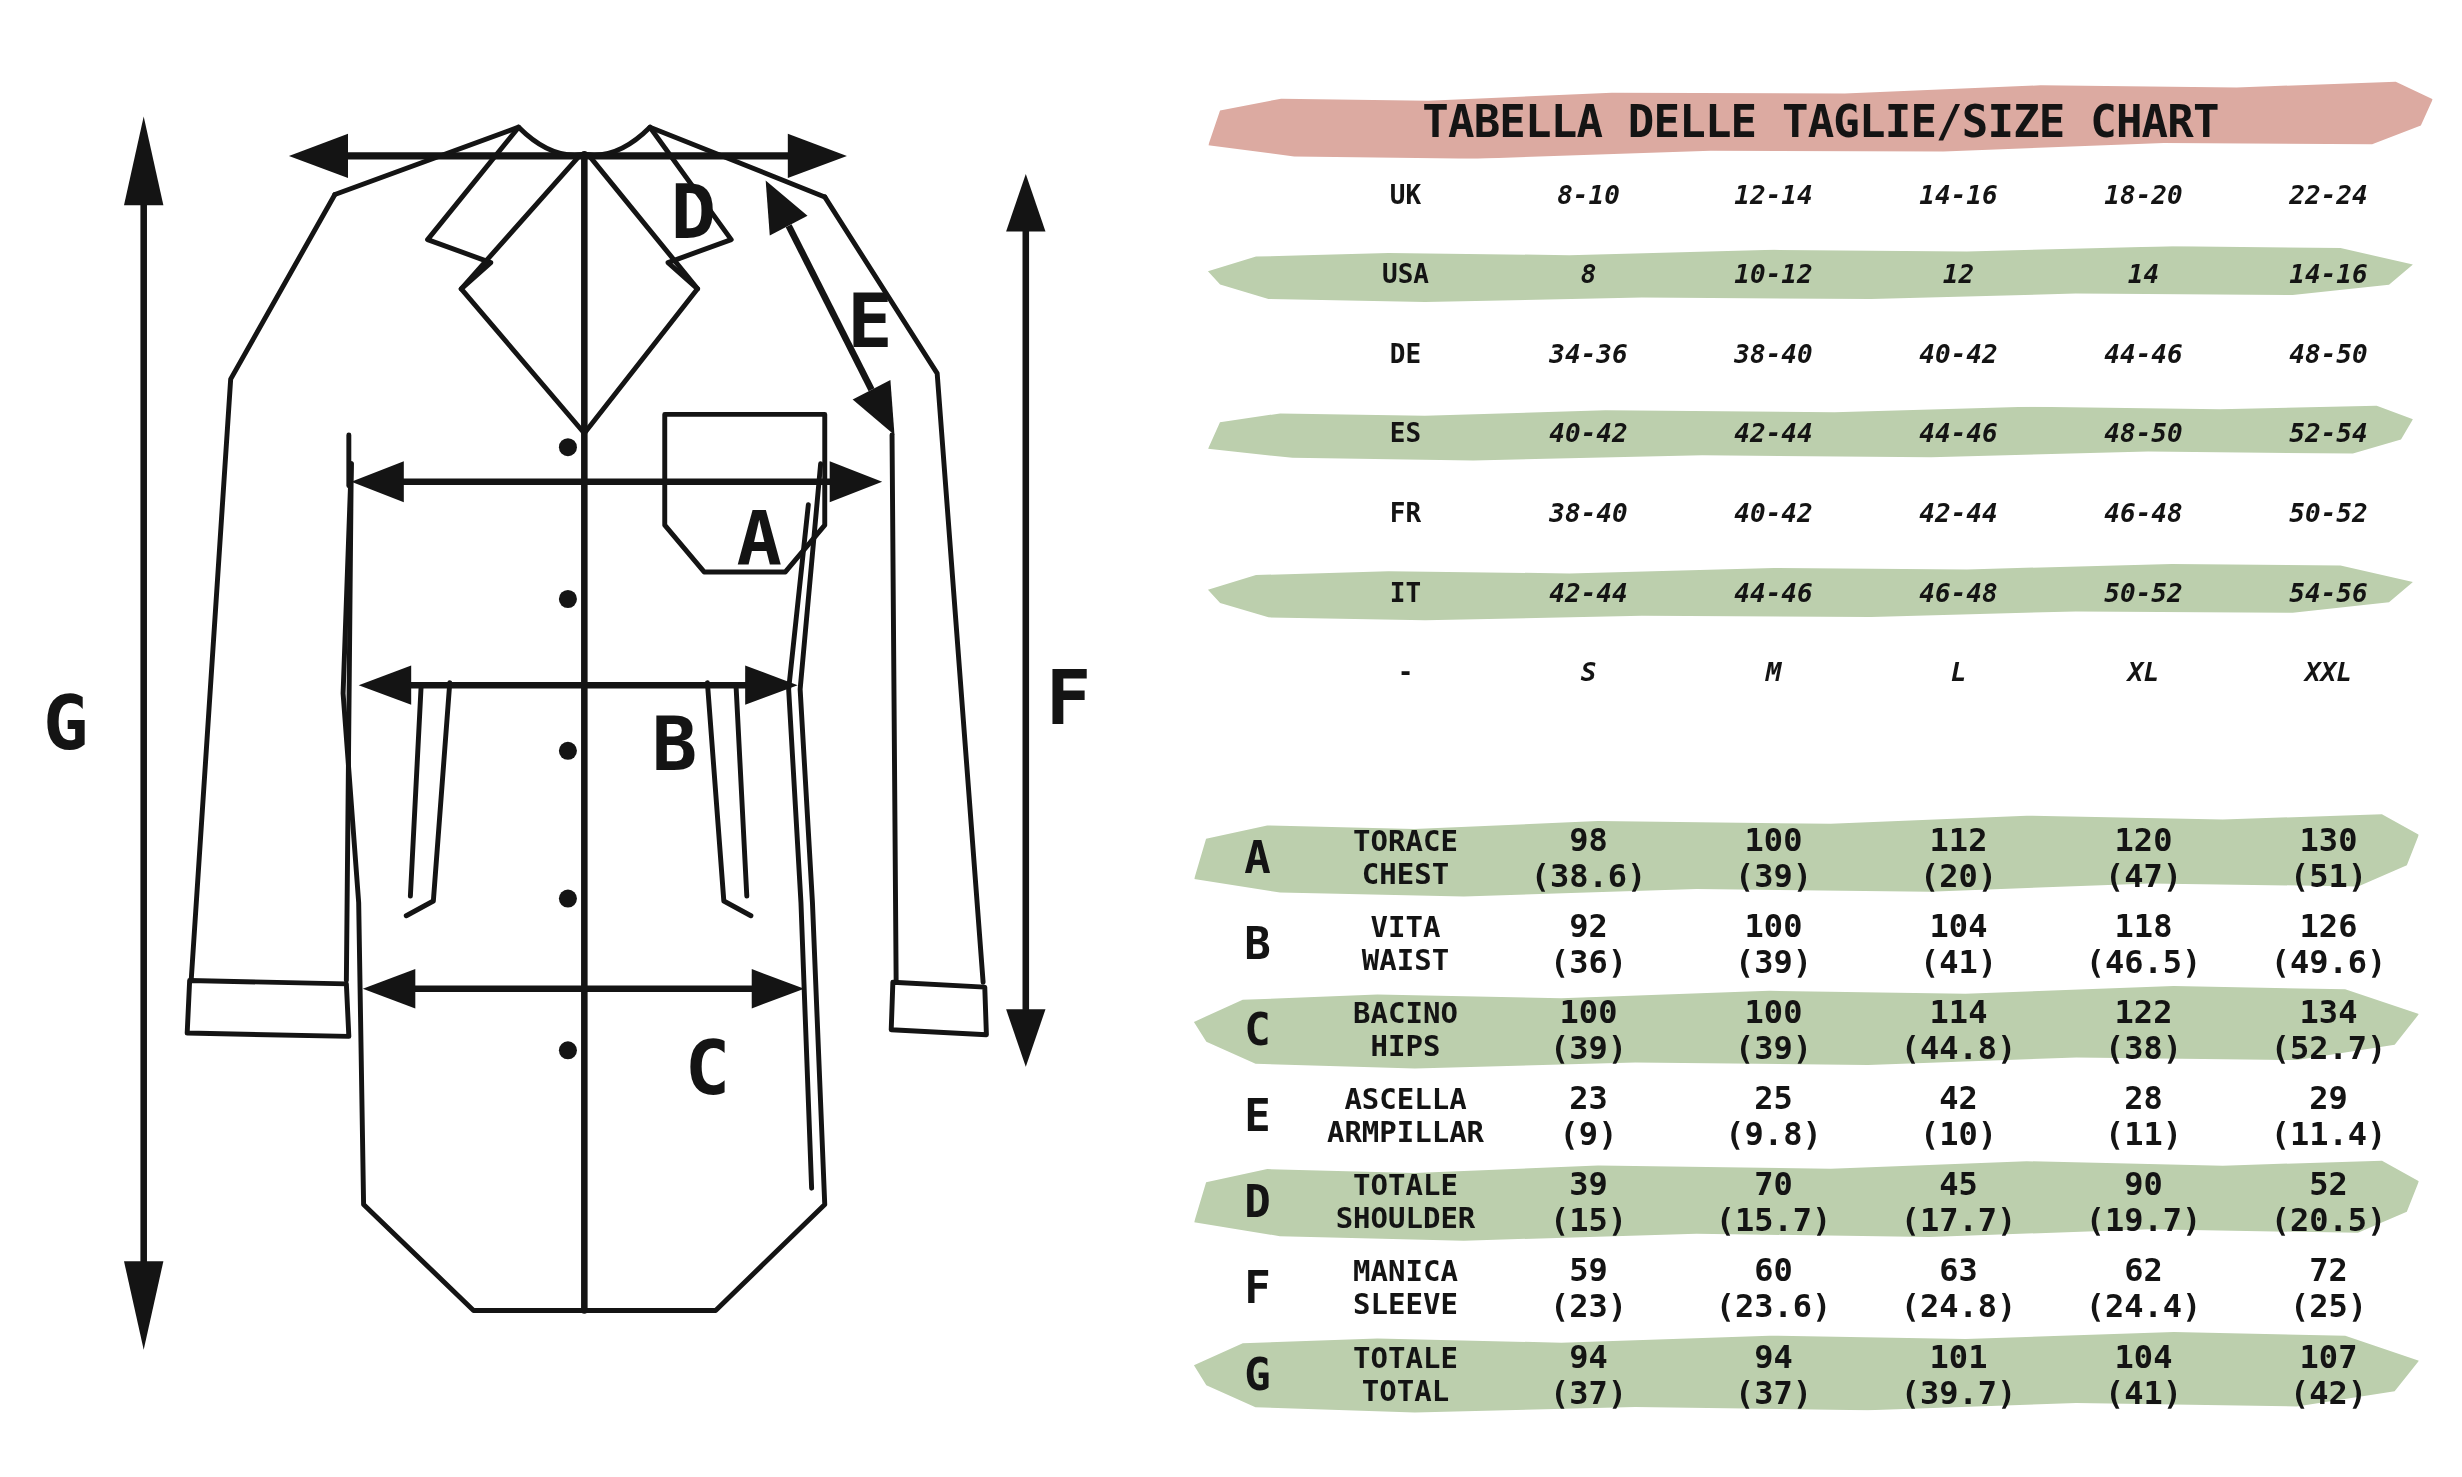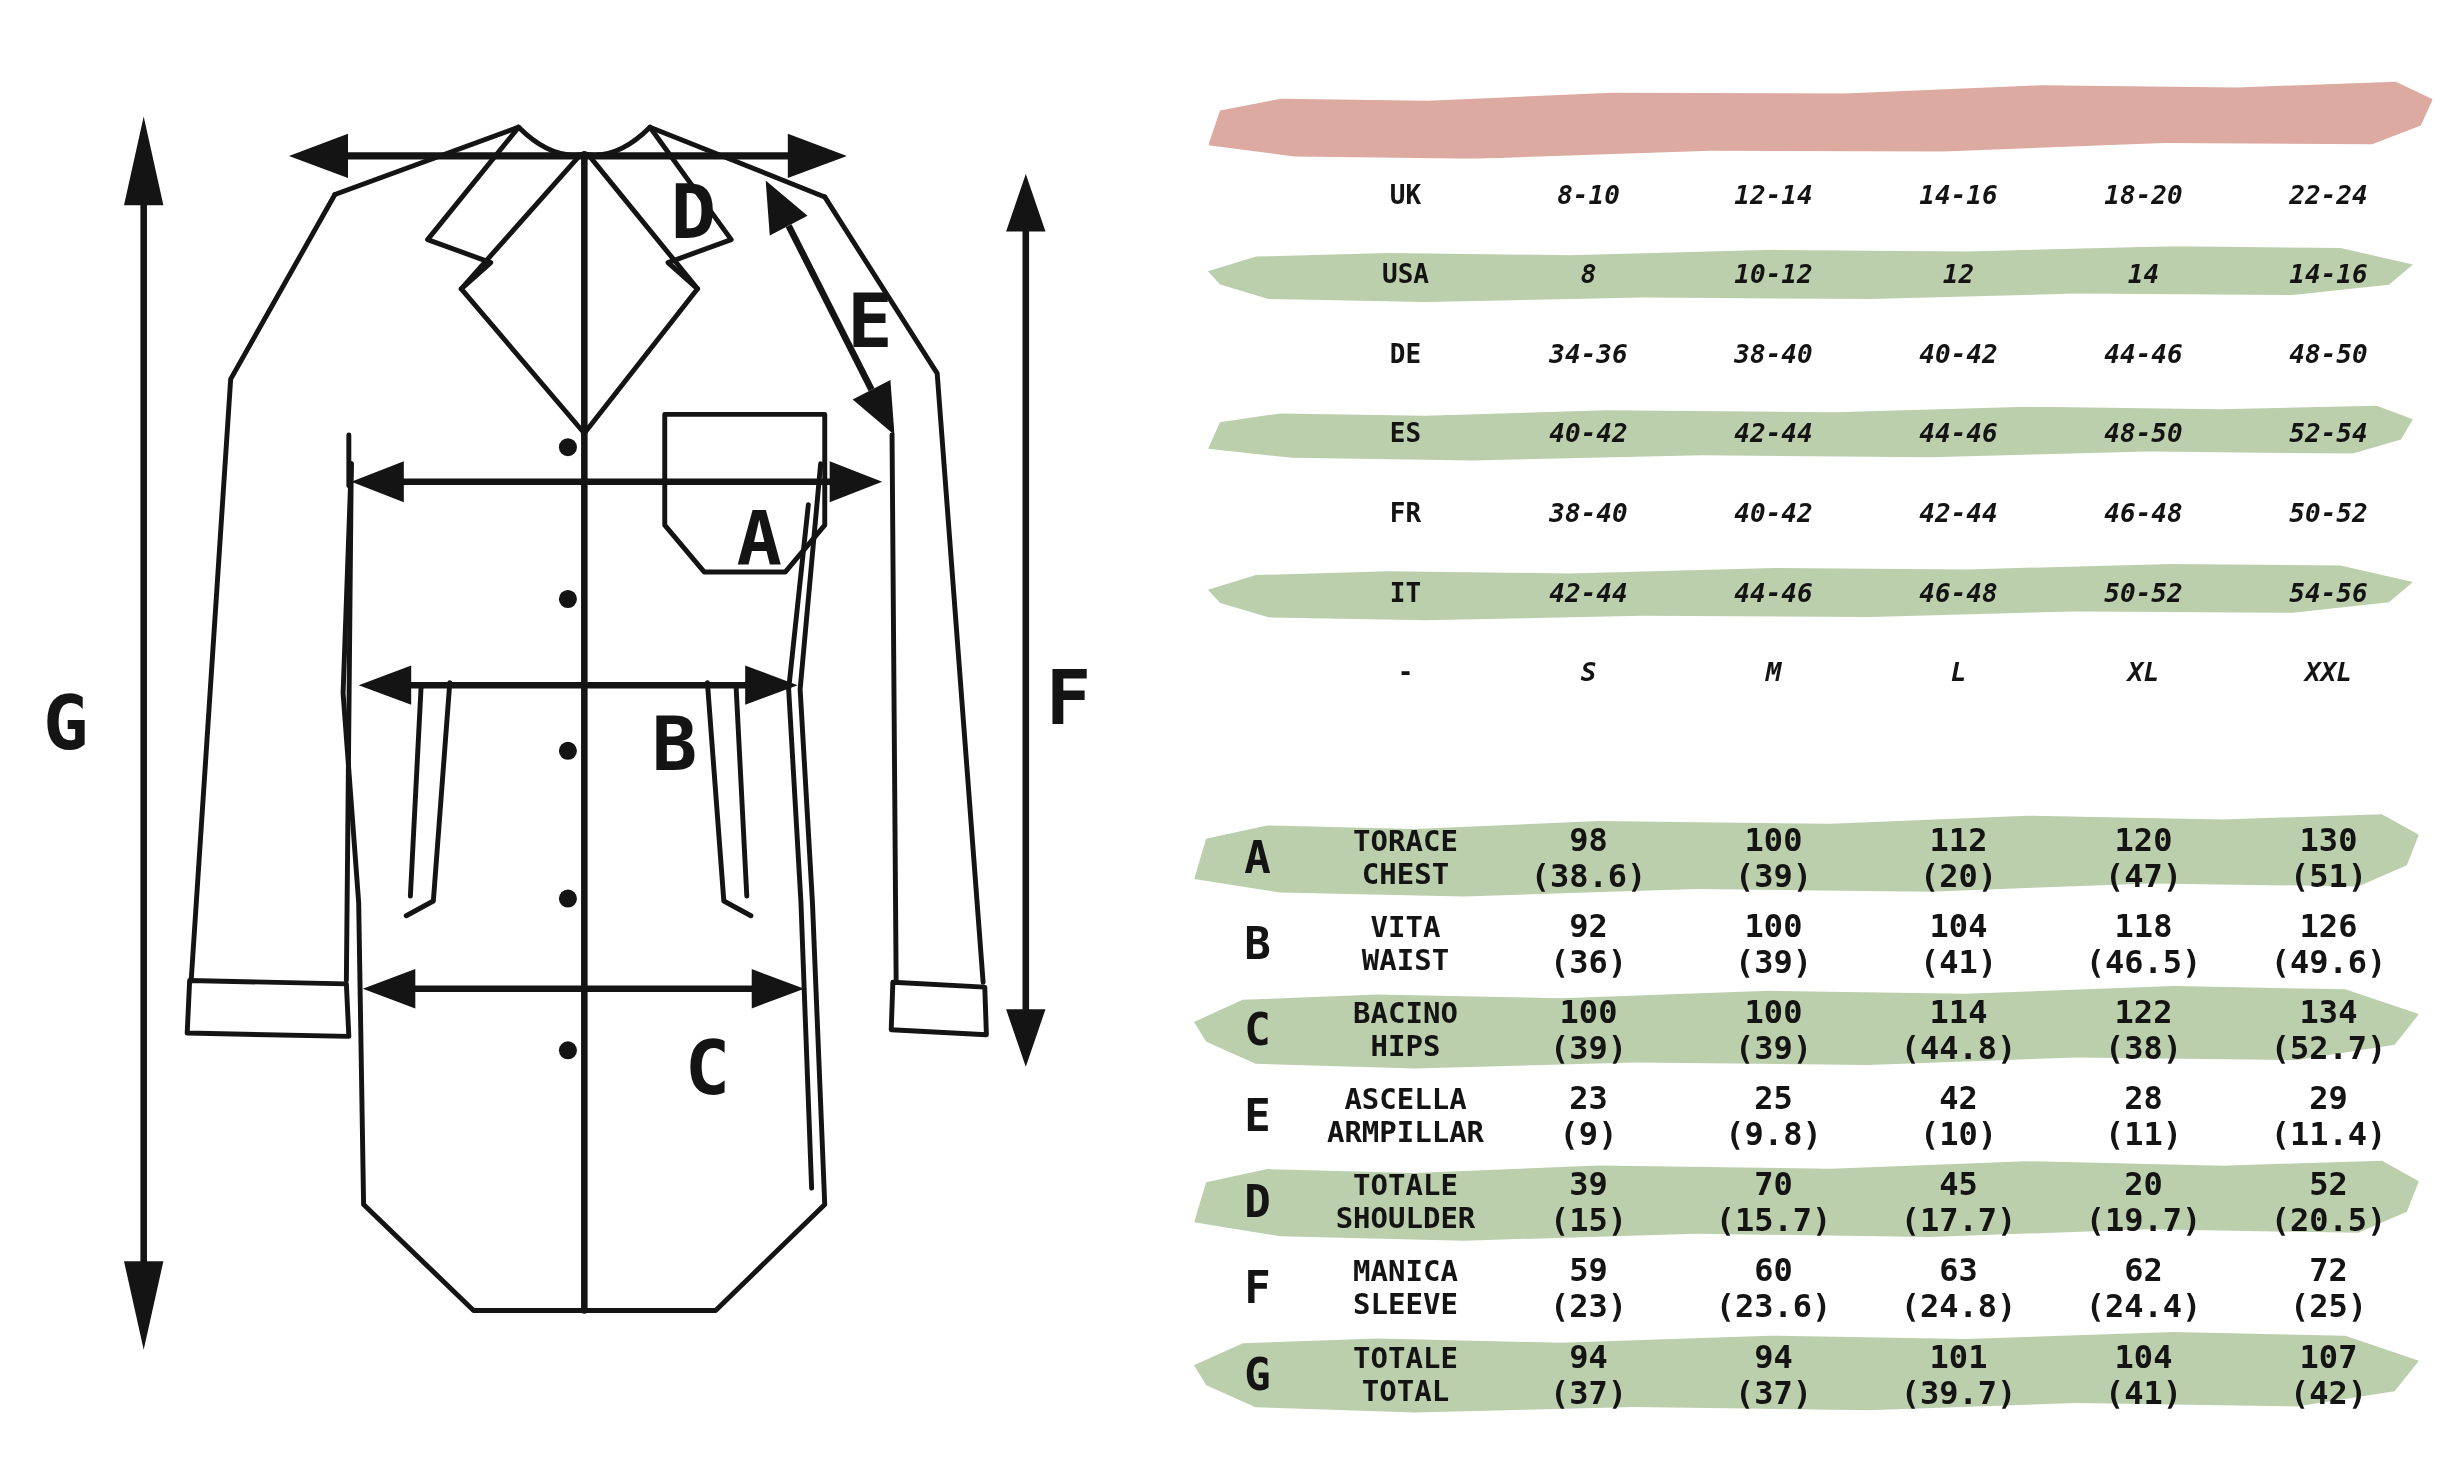--- a/index.html
+++ b/index.html
@@ -99,20 +99,21 @@
 
   <div class="band brush1" style="left: 1208px; top: 87px; width: 1225px; height: 69px; transform: rotate(-0.8deg); background: rgb(220, 170, 161);"></div>
   <div class="band brush2" style="left: 1208px; top: 248px; width: 1205px; height: 53px; transform: rotate(-0.45deg); background: rgb(188, 207, 173);"></div>
   <div class="band brush1" style="left: 1208px; top: 407px; width: 1205px; height: 53px; transform: rotate(-0.35deg); background: rgb(188, 207, 173);"></div>
   <div class="band brush2" style="left: 1208px; top: 566px; width: 1205px; height: 53px; transform: rotate(-0.5deg); background: rgb(188, 207, 173);"></div>
   <div class="band brush1" style="left: 1194px; top: 816px; width: 1225px; height: 80px; transform: rotate(-0.5deg); background: rgb(188, 207, 173);"></div>
   <div class="band brush2" style="left: 1194px; top: 988px; width: 1225px; height: 80px; transform: rotate(-0.55deg); background: rgb(188, 207, 173);"></div>
   <div class="band brush1" style="left: 1194px; top: 1161px; width: 1225px; height: 80px; transform: rotate(-0.35deg); background: rgb(188, 207, 173);"></div>
   <div class="band brush2" style="left: 1194px; top: 1333px; width: 1225px; height: 80px; transform: rotate(-0.4deg); background: rgb(188, 207, 173);"></div>
 
+  <div class="title">TABELLA DELLE TAGLIE/SIZE CHART</div>
 
   <div class="srow" style="top:176px">
     <b class="rg">UK</b>
     <i class="c3">8-10</i>
     <i class="c4">12-14</i>
     <i class="c5">14-16</i>
     <i class="c6">18-20</i>
     <i class="c7">22-24</i>
   </div>
   <div class="srow" style="top:255px">
@@ -284,21 +285,21 @@
       </span>
     <span class="mv c4">
         <i>70</i>
         <i>(15.7)</i>
       </span>
     <span class="mv c5">
         <i>45</i>
         <i>(17.7)</i>
       </span>
     <span class="mv c6">
-        <i>20</i>
+        <i>90</i>
         <i>(19.7)</i>
       </span>
     <span class="mv c7">
         <i>52</i>
         <i>(20.5)</i>
       </span>
   </div>
   <div class="mrow" style="top:1248px">
     <b class="lt">F</b>
     <span class="lb">

